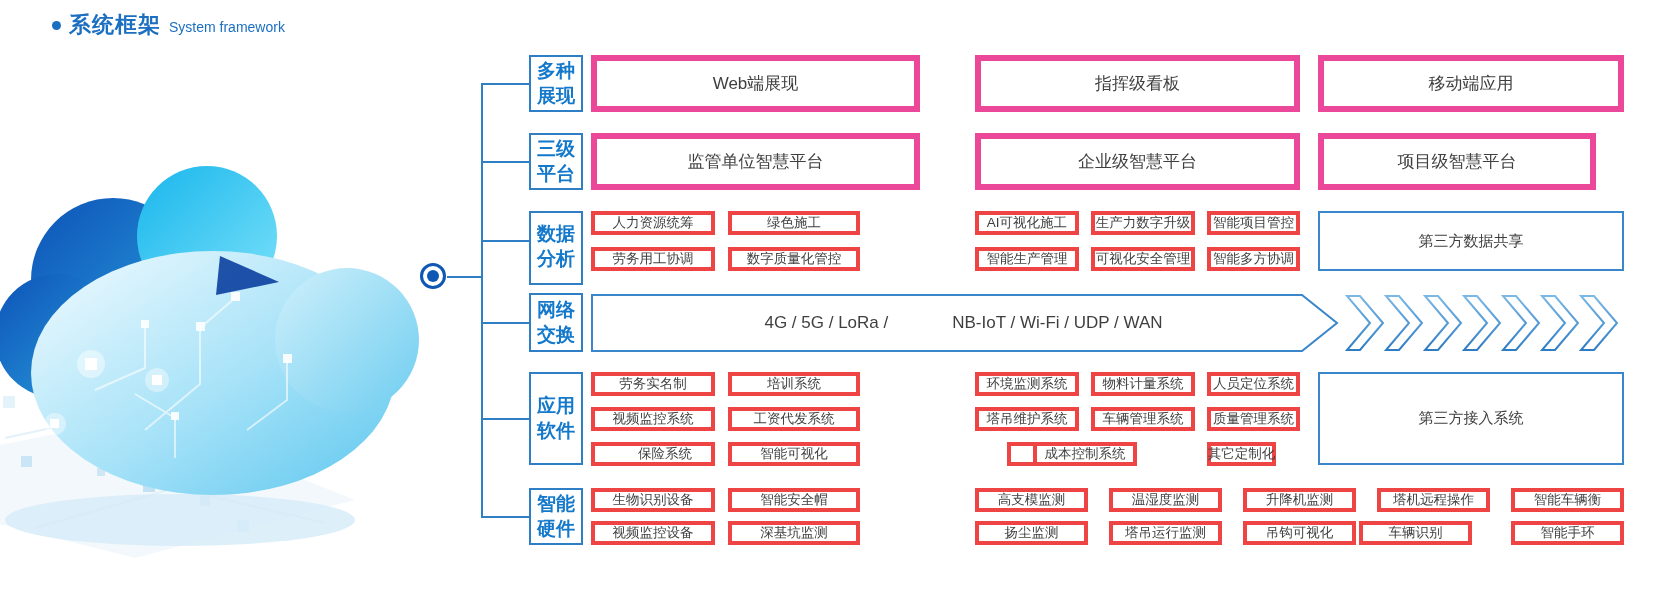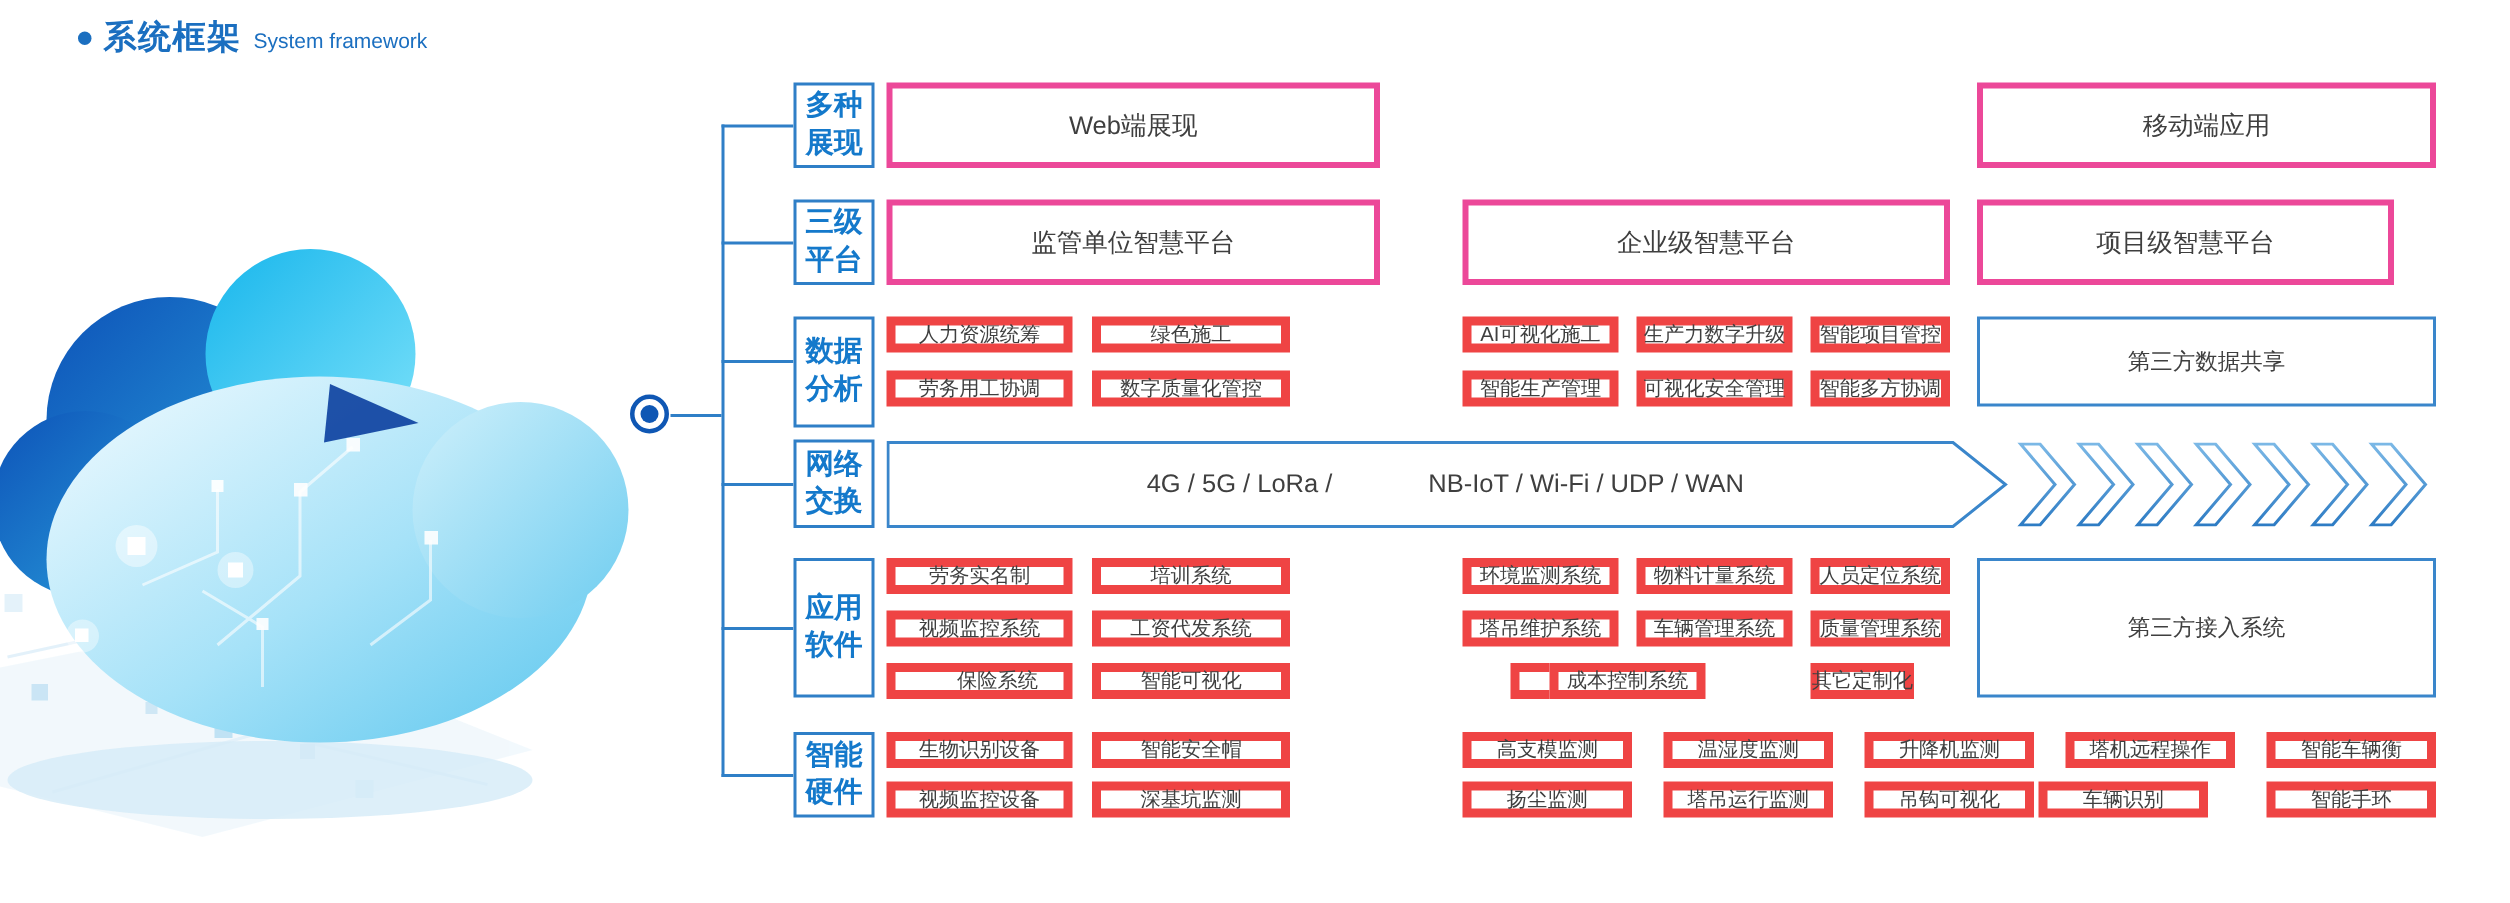--- a/index.html
+++ b/index.html
@@ -15,23 +15,23 @@
   .hline{height:2px;}
   .vline{width:2px;}
   
   .node{position:absolute;left:420px;top:263px;width:20px;height:20px;border:3px solid #0f57b4;
         border-radius:50%;background:#fff;z-index:4;}
   .node::after{content:"";position:absolute;left:4px;top:4px;width:12px;height:12px;border-radius:50%;background:#0f57b4;}
   
   .lb{position:absolute;left:529px;width:54px;border:2px solid #2f7fc7;background:#fff;box-sizing:border-box;
       display:flex;flex-direction:column;align-items:center;justify-content:center;
       color:#1479cb;font-weight:700;font-size:19px;line-height:1.3;z-index:2;}
-  .wb{position:absolute;height:57px;border:4px solid #ec4899;background:#fff;box-sizing:border-box;
+  .wb{position:absolute;height:57px;border:6px solid #ec4899;background:#fff;box-sizing:border-box;
       display:flex;align-items:center;justify-content:center;font-size:17px;color:#3f3f3f;z-index:2;}
-  .sb{position:absolute;height:24px;border:6px solid #ef4444;background:#fff;box-sizing:border-box;
+  .sb{position:absolute;height:24px;border:4px solid #ef4444;background:#fff;box-sizing:border-box;
       display:flex;align-items:center;justify-content:center;font-size:13.5px;color:#3f3f3f;white-space:nowrap;z-index:2;}
   .tb{position:absolute;border:2px solid #3a86cb;background:#fff;box-sizing:border-box;
       display:flex;align-items:center;justify-content:center;font-size:15px;color:#3f3f3f;z-index:2;}
   .band-svg{position:absolute;left:591px;top:294px;z-index:2;}
   .band-text{position:absolute;left:591px;top:294px;width:745px;height:58px;display:flex;align-items:center;
              justify-content:center;gap:64px;font-size:17px;color:#3f3f3f;z-index:3;}
   .chev-svg{position:absolute;left:1344px;top:295px;z-index:2;}
   .cloud{position:absolute;left:-5px;top:128px;z-index:1;}
 </style>
 </head>
@@ -115,20 +115,21 @@
   <div class="hline" style="left:481px;top:240px;width:48px;"></div>
   <div class="hline" style="left:481px;top:322px;width:48px;"></div>
   <div class="hline" style="left:481px;top:418px;width:48px;"></div>
   <div class="hline" style="left:481px;top:516px;width:48px;"></div>
 
   <div class="lb" style="top:55px;height:57px;">
     <span>多种</span>
     <span>展现</span>
   </div>
   <div class="wb" style="left:591px;top:55px;width:329px;">Web端展现</div>
+  <div class="wb" style="left:975px;top:55px;width:325px;">指挥级看板</div>
   <div class="wb" style="left:1318px;top:55px;width:306px;">移动端应用</div>
 
   <div class="lb" style="top:133px;height:57px;">
     <span>三级</span>
     <span>平台</span>
   </div>
   <div class="wb" style="left:975px;top:133px;width:325px;">企业级智慧平台</div>
   <div class="wb" style="left:591px;top:133px;width:329px;">监管单位智慧平台</div>
   <div class="wb" style="left:1318px;top:133px;width:278px;">项目级智慧平台</div>
 

